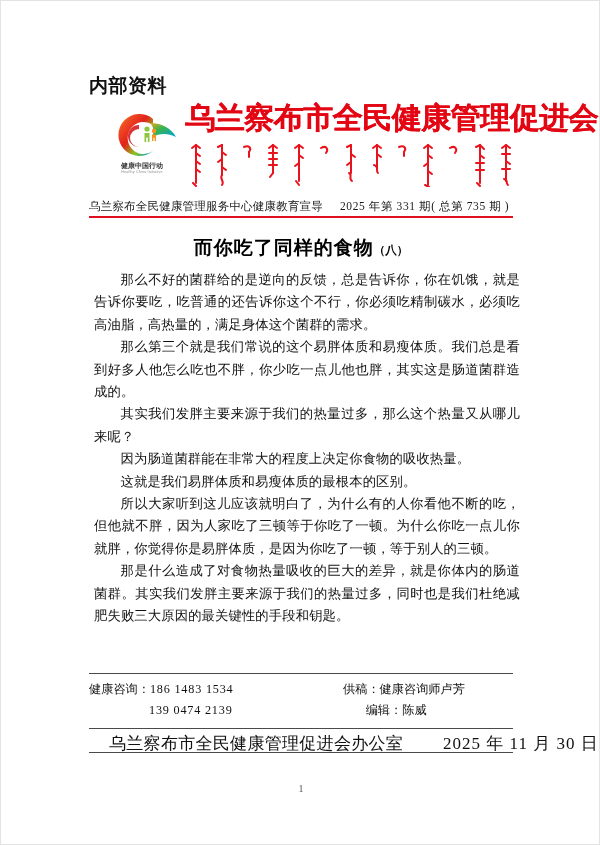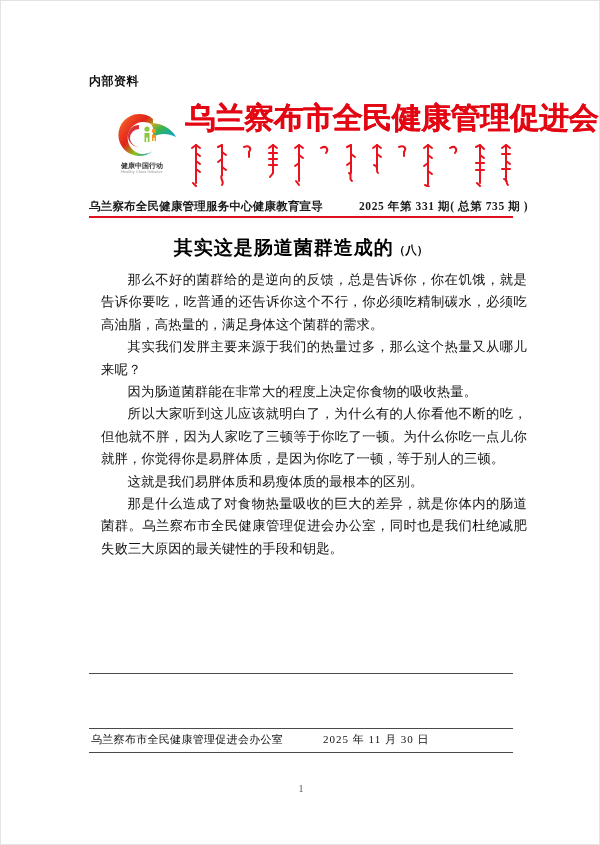--- a/index.html
+++ b/index.html
@@ -26,21 +26,21 @@
     height: 845px;
   }
 
   
   .internal-label {
     position: absolute;
     left: 88px;
     top: 72px;
     font-family: Liberation Sans, sans-serif;
     font-weight: bold;
-    font-size: 12px;
+    font-size: 19px;
     letter-spacing: 0.5px;
     color: #111111;
   }
 
   
   .masthead {
     position: absolute;
     left: 88px;
     top: 100px;
     width: 424px;
@@ -117,24 +117,23 @@
     left: 88px;
     top: 198px;
     width: 424px;
     display: flex;
     align-items: baseline;
     font-family: "Liberation Serif", "DejaVu Serif", serif;
     font-size: 11.5px;
     color: #1a1a1a;
     letter-spacing: 0.2px;
     white-space: nowrap;
-    font-weight: bold;
   }
   .masthead-meta .issue {
-    margin-left: 36px;
+    margin-left: 17px;
     letter-spacing: 0.6px;
   }
   .rule-red {
     position: absolute;
     left: 88px;
     top: 215px;
     width: 424px;
     height: 1.6px;
     background: #e01020;
   }
@@ -155,21 +154,21 @@
   }
   .article-title .part {
     font-size: 11.5px;
     font-weight: bold;
     letter-spacing: 0;
   }
 
   
   .body-text {
     position: absolute;
-    left: 100px;
+    left: 93px;
     top: 268px;
     width: 426px;
     font-family: "Liberation Serif", "DejaVu Serif", serif;
     font-size: 13.3px;
     line-height: 22.4px;
     color: #111111;
     text-align: justify;
     text-justify: inter-character;
   }
   .body-text p {
@@ -212,27 +211,27 @@
   .footer-rule-top {
     position: absolute;
     left: 88px;
     top: 727px;
     width: 424px;
     height: 1px;
     background: #4a4a4a;
   }
   .footer {
     position: absolute;
-    left: 80px;
+    left: 98px;
     top: 731px;
     width: 424px;
     display: flex;
     align-items: flex-end;
     font-family: "Liberation Serif", "DejaVu Serif", serif;
-    font-size: 11px;
+    font-size: 17px;
     color: #111111;
     white-space: nowrap;
   }
   .footer-office { margin-left: 10px; letter-spacing: 0.3px; }
   .footer-date { margin-left: 40px; letter-spacing: 1px; }
   .footer-rule-bottom {
     position: absolute;
     left: 88px;
     top: 751px;
     width: 424px;
@@ -436,33 +435,44 @@
     </div>
 
     <div class="masthead-meta">
       <span>乌兰察布全民健康管理服务中心健康教育宣导</span>
       <span class="issue">2025 年第 331 期( 总第 735 期 )</span>
     </div>
 
     <div class="rule-red"></div>
 
     <div class="article-title">
-      <span>其实这是肠道菌群造成的</span><span class="part">（八）</span>
+      <span>而你吃了同样的食物</span><span class="part">（八）</span>
     </div>
 
     <div class="body-text">
       <p>那么不好的菌群给的是逆向的反馈，总是告诉你，你在饥饿，就是告诉你要吃，吃普通的还告诉你这个不行，你必须吃精制碳水，必须吃高油脂，高热量的，满足身体这个菌群的需求。</p>
+      <p>那么第三个就是我们常说的这个易胖体质和易瘦体质。我们总是看到好多人他怎么吃也不胖，你少吃一点儿他也胖，其实这是肠道菌群造成的。</p>
       <p>其实我们发胖主要来源于我们的热量过多，那么这个热量又从哪儿来呢？</p>
       <p>因为肠道菌群能在非常大的程度上决定你食物的吸收热量。</p>
+      <p>这就是我们易胖体质和易瘦体质的最根本的区别。</p>
       <p>所以大家听到这儿应该就明白了，为什么有的人你看他不断的吃，但他就不胖，因为人家吃了三顿等于你吃了一顿。为什么你吃一点儿你就胖，你觉得你是易胖体质，是因为你吃了一顿，等于别人的三顿。</p>
-      <p>这就是我们易胖体质和易瘦体质的最根本的区别。</p>
-      <p>那是什么造成了对食物热量吸收的巨大的差异，就是你体内的肠道菌群。乌兰察布市全民健康管理促进会办公室，同时也是我们杜绝减肥失败三大原因的最关键性的手段和钥匙。</p>
+      <p>那是什么造成了对食物热量吸收的巨大的差异，就是你体内的肠道菌群。其实我们发胖主要来源于我们的热量过多，同时也是我们杜绝减肥失败三大原因的最关键性的手段和钥匙。</p>
     </div>
 
     <div class="contact-rule-top"></div>
+    <div class="contact">
+      <div class="contact-row">
+        <div class="contact-left"><span>健康咨询：</span><span class="num">186 1483 1534</span></div>
+        <div class="contact-right"><span>供稿：</span><span>健康咨询师卢芳</span></div>
+      </div>
+      <div class="contact-row">
+        <div class="contact-left phone-indent"><span class="num">139 0474 2139</span></div>
+        <div class="contact-right"><span>编辑：</span><span>陈威</span></div>
+      </div>
+    </div>
 
     <div class="footer-rule-top"></div>
     <div class="footer">
       <span class="footer-office">乌兰察布市全民健康管理促进会办公室</span>
       <span class="footer-date">2025 年 11 月 30 日</span>
     </div>
     <div class="footer-rule-bottom"></div>
 
     <div class="page-number">1</div>
 

